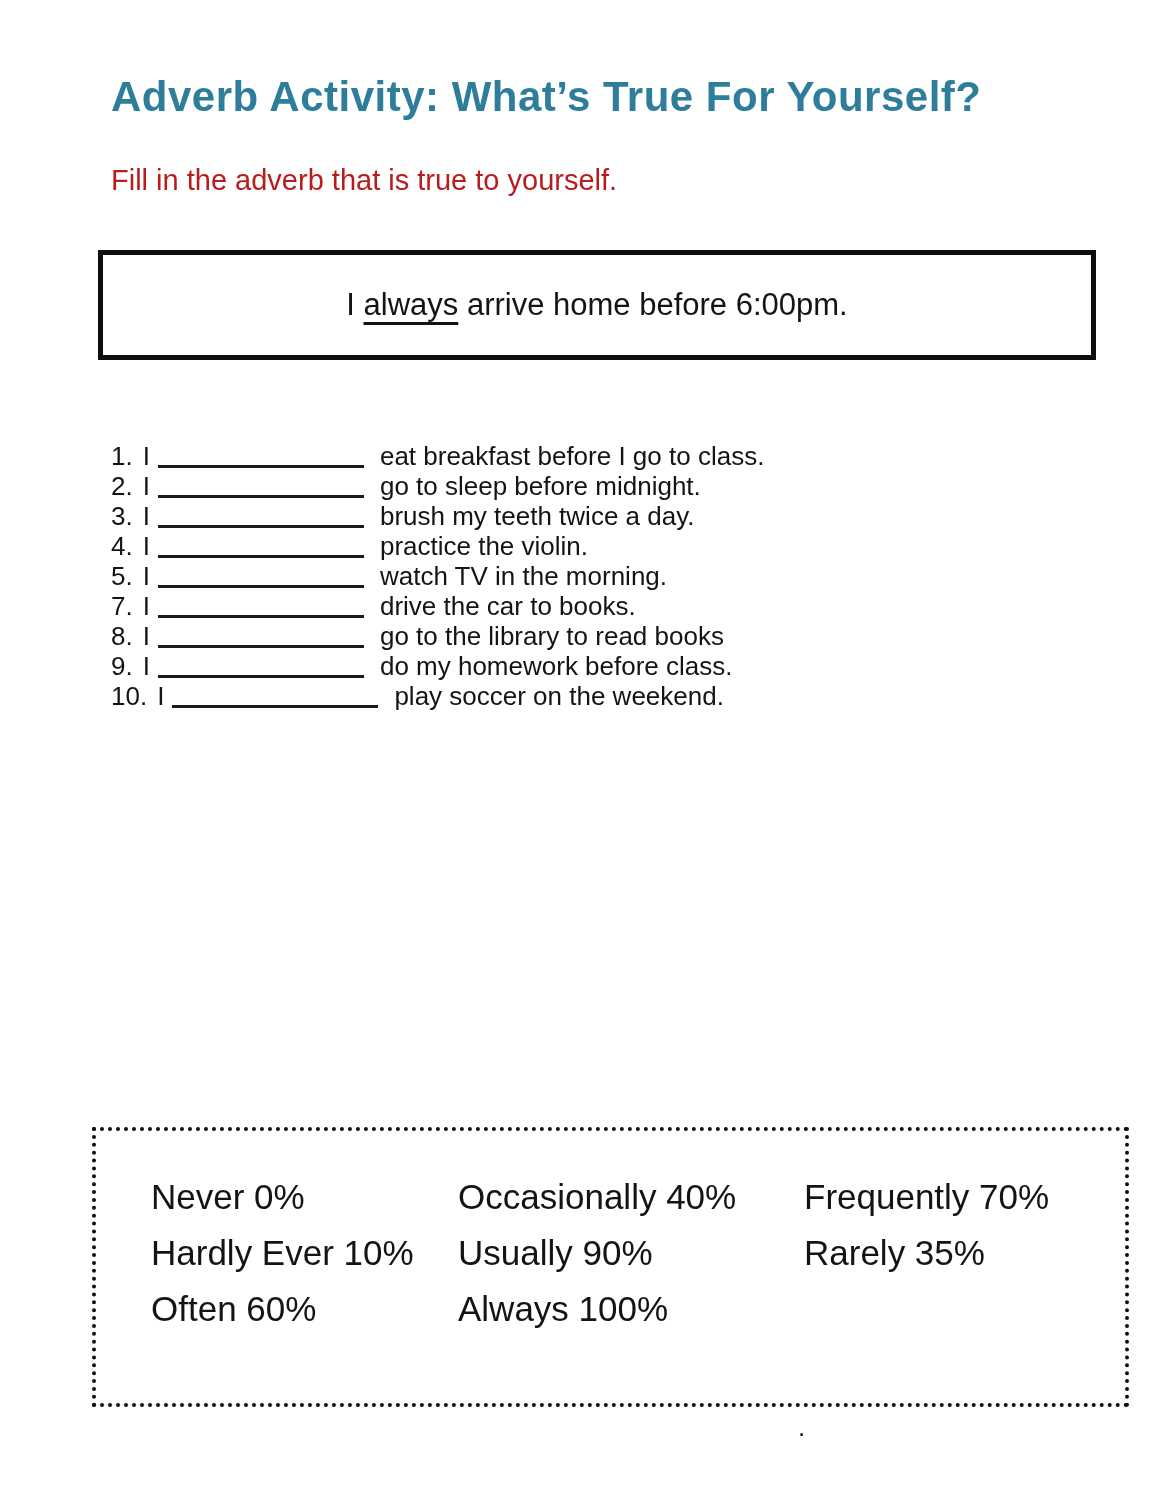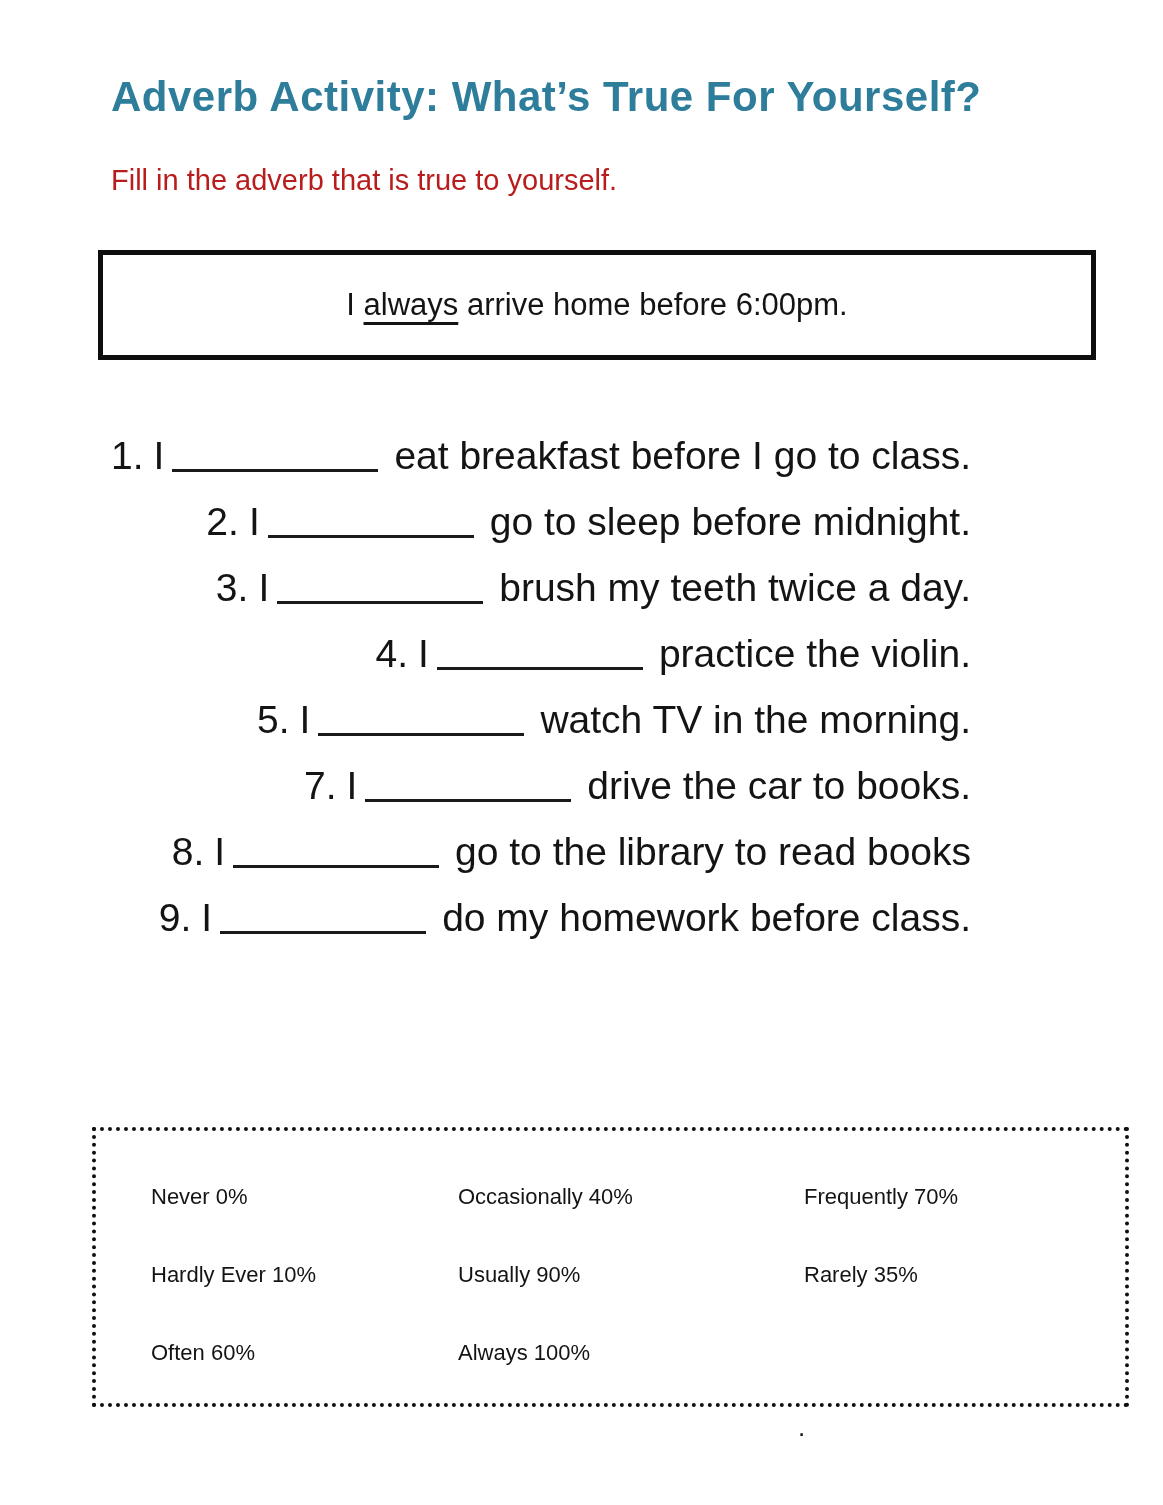--- a/index.html
+++ b/index.html
@@ -51,25 +51,23 @@
     text-decoration: underline;
     text-decoration-thickness: 3px;
     text-underline-offset: 7px;
   }
   .questions {
     position: absolute;
     left: 85px;
     top: 441px;
     display: flex;
     flex-direction: column;
-    gap: 36px;
-    font-size: 39px;
+    font-size: 26px;
     line-height: 30px;
     color: #141414;
-    text-align: right;
   }
   .question { white-space: nowrap; }
   .q-number { display: inline-block; margin-right: 10px; }
   .q-pronoun { display: inline-block; }
   .q-blank {
     display: inline-block;
     width: 206px;
     height: 20px;
     border-bottom: 3px solid #1a1a1a;
     margin: 0 16px 0 8px;
@@ -83,22 +81,22 @@
     height: 280px;
     border: 4px dotted #101010;
     background: #ffffff;
   }
   .word-bank-grid {
     position: absolute;
     left: 55px;
     top: 51px;
     display: grid;
     grid-template-columns: 307px 346px auto;
-    row-gap: 49px;
-    font-size: 22px;
+    row-gap: 27px;
+    font-size: 35px;
     line-height: 29px;
     color: #141414;
   }
   .stray-period {
     position: absolute;
     left: 772px;
     top: 1412px;
     font-size: 26px;
     color: #141414;
   }
@@ -134,20 +132,23 @@
     </div>
     <div class="question">
       <span class="q-number">7.</span><span class="q-pronoun">I</span><span class="q-blank"></span><span>drive the car to books.</span>
     </div>
     <div class="question">
       <span class="q-number">8.</span><span class="q-pronoun">I</span><span class="q-blank"></span><span>go to the library to read books</span>
     </div>
     <div class="question">
       <span class="q-number">9.</span><span class="q-pronoun">I</span><span class="q-blank"></span><span>do my homework before class.</span>
     </div>
+    <div class="question">
+      <span class="q-number">10.</span><span class="q-pronoun">I</span><span class="q-blank"></span><span>play soccer on the weekend.</span>
+    </div>
   </div>
 
   <div class="word-bank">
     <div class="word-bank-grid">
       <span>Never 0%</span>
       <span>Occasionally 40%</span>
       <span>Frequently 70%</span>
       <span>Hardly Ever 10%</span>
       <span>Usually 90%</span>
       <span>Rarely 35%</span>

